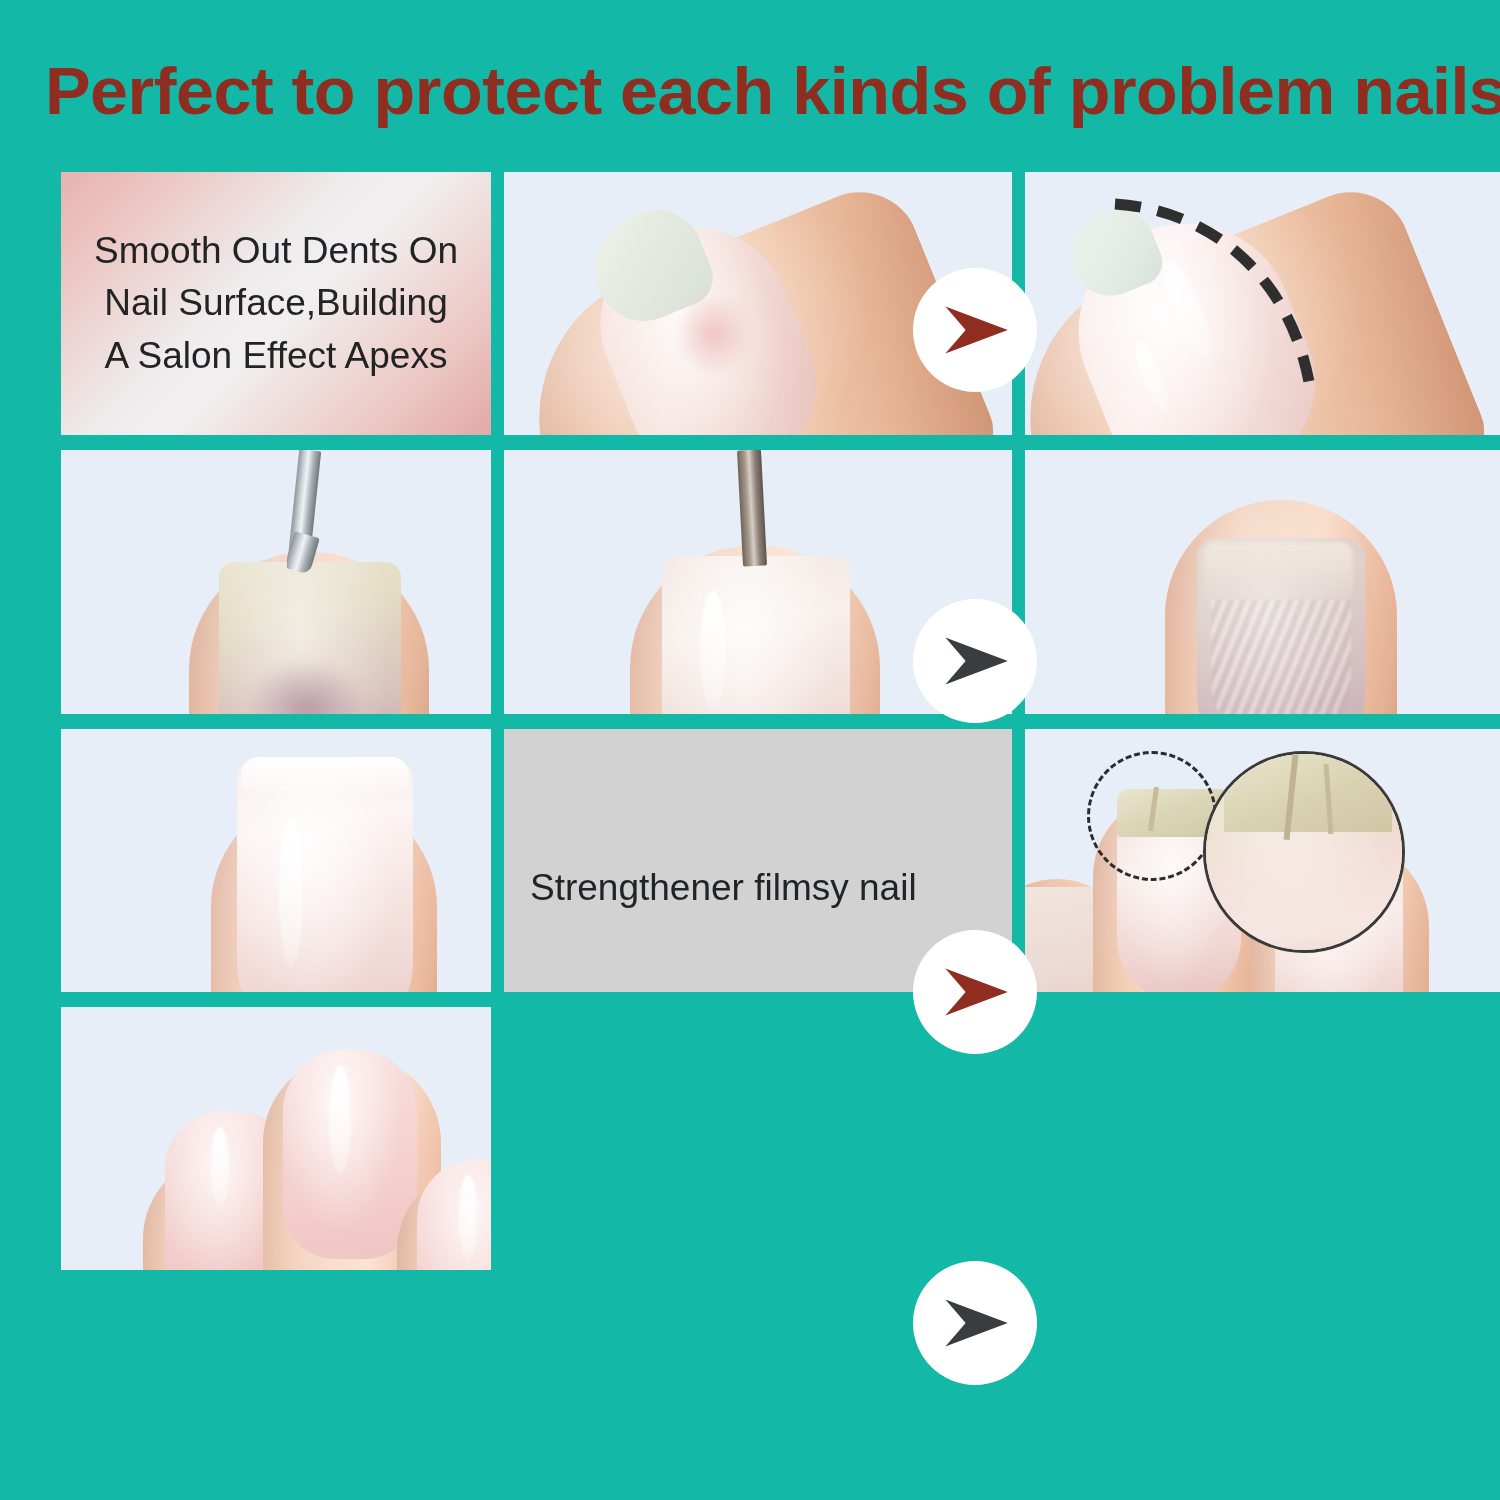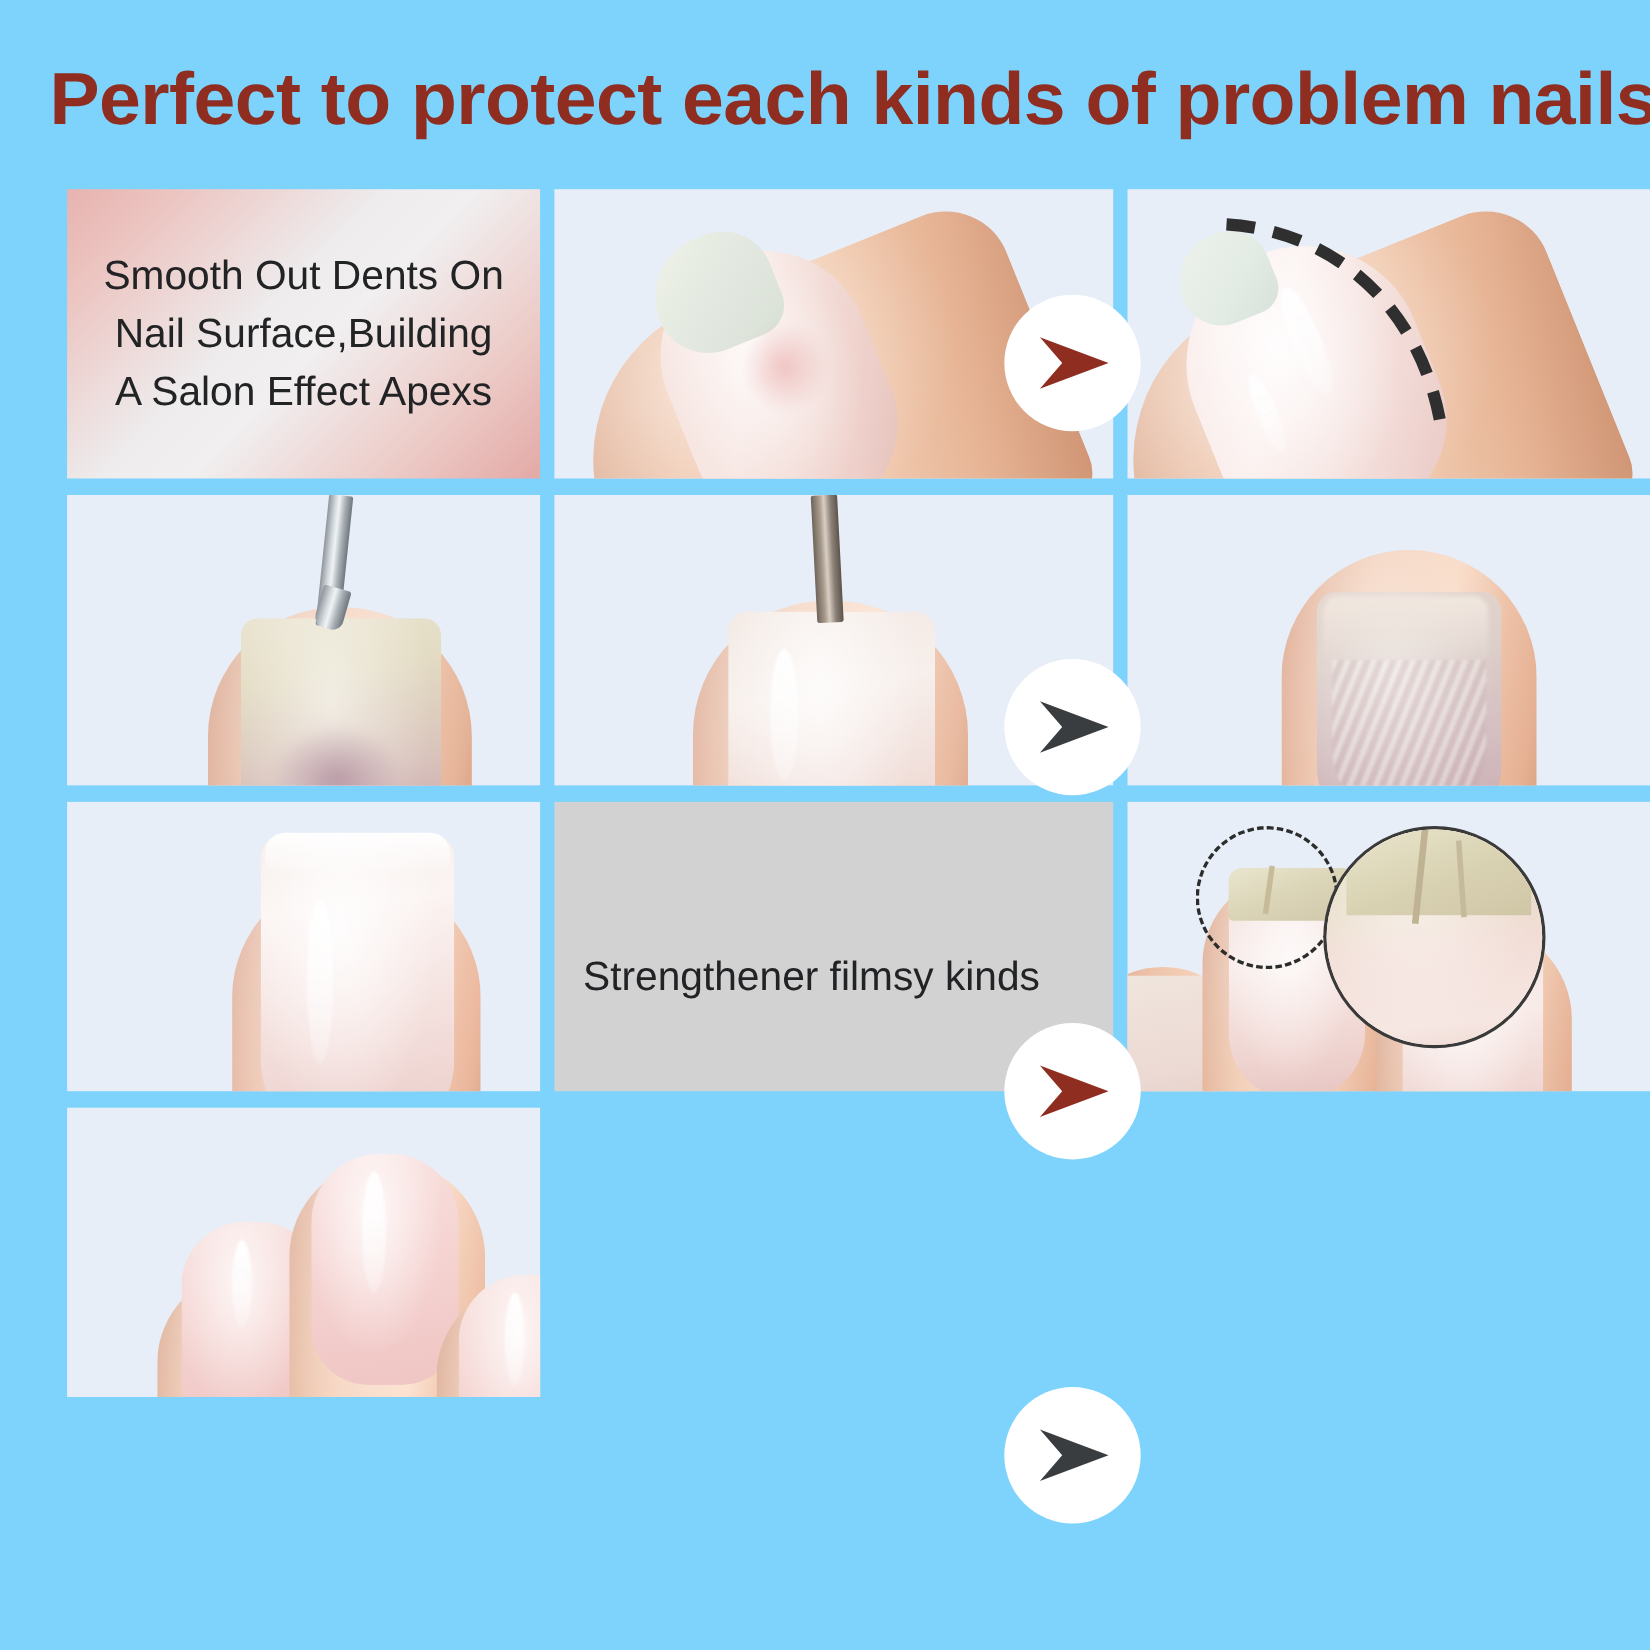--- a/index.html
+++ b/index.html
@@ -11,21 +11,21 @@
     height: 1500px;
     background: #f5f4f2;
     font-family: "Liberation Sans", sans-serif;
     overflow: hidden;
   }
 
   .page {
     position: relative;
     width: 1500px;
     height: 1500px;
-    background: #7dd3fc;
+    background: #14b8a6;
   }
 
   
   .title {
     position: absolute;
     left: 45px;
     top: 56px;
     width: 1430px;
     font-size: 67px;
     font-weight: bold;
@@ -260,21 +260,21 @@
              background:radial-gradient(ellipse at 42% 30%, rgba(255,255,255,0.85) 0%, rgba(255,255,255,0) 60%),
                         linear-gradient(172deg,#f6efec 0%,#fbf4f2 24%,#f3dedb 62%,#e9c9c6 100%);"></div>
 
         <div style="position:absolute; left:180px; top:28px; width:168px; height:34px; border-radius:18px 18px 8px 8px;
              background:linear-gradient(180deg,#ffffff 0%, rgba(255,255,255,0.2) 100%);"></div>
         <div class="gloss" style="left:218px; top:88px; width:24px; height:150px;"></div>
       </div>
     </div>
 
     <div class="cell label-cell gray left row4">
-      <div class="label-text">Strengthener filmsy kinds</div>
+      <div class="label-text">Strengthener filmsy nail</div>
     </div>
 
     <div class="cell photo-cell">
       <div class="photo-inner">
 
         <div class="skin" style="left:-48px; top:150px; width:160px; height:230px; border-radius:80px 80px 20px 20px;
              background:linear-gradient(100deg,#d8a289 0%,#f0c7ad 40%,#f7d7c3 70%,#e4ad90 100%);"></div>
         <div style="position:absolute; left:-40px; top:158px; width:118px; height:150px; border-radius:12px 12px 60px 60px;
              background:linear-gradient(170deg,#f0e6dd 0%,#ecd9d3 60%,#e2c6c0 100%);"></div>
 

